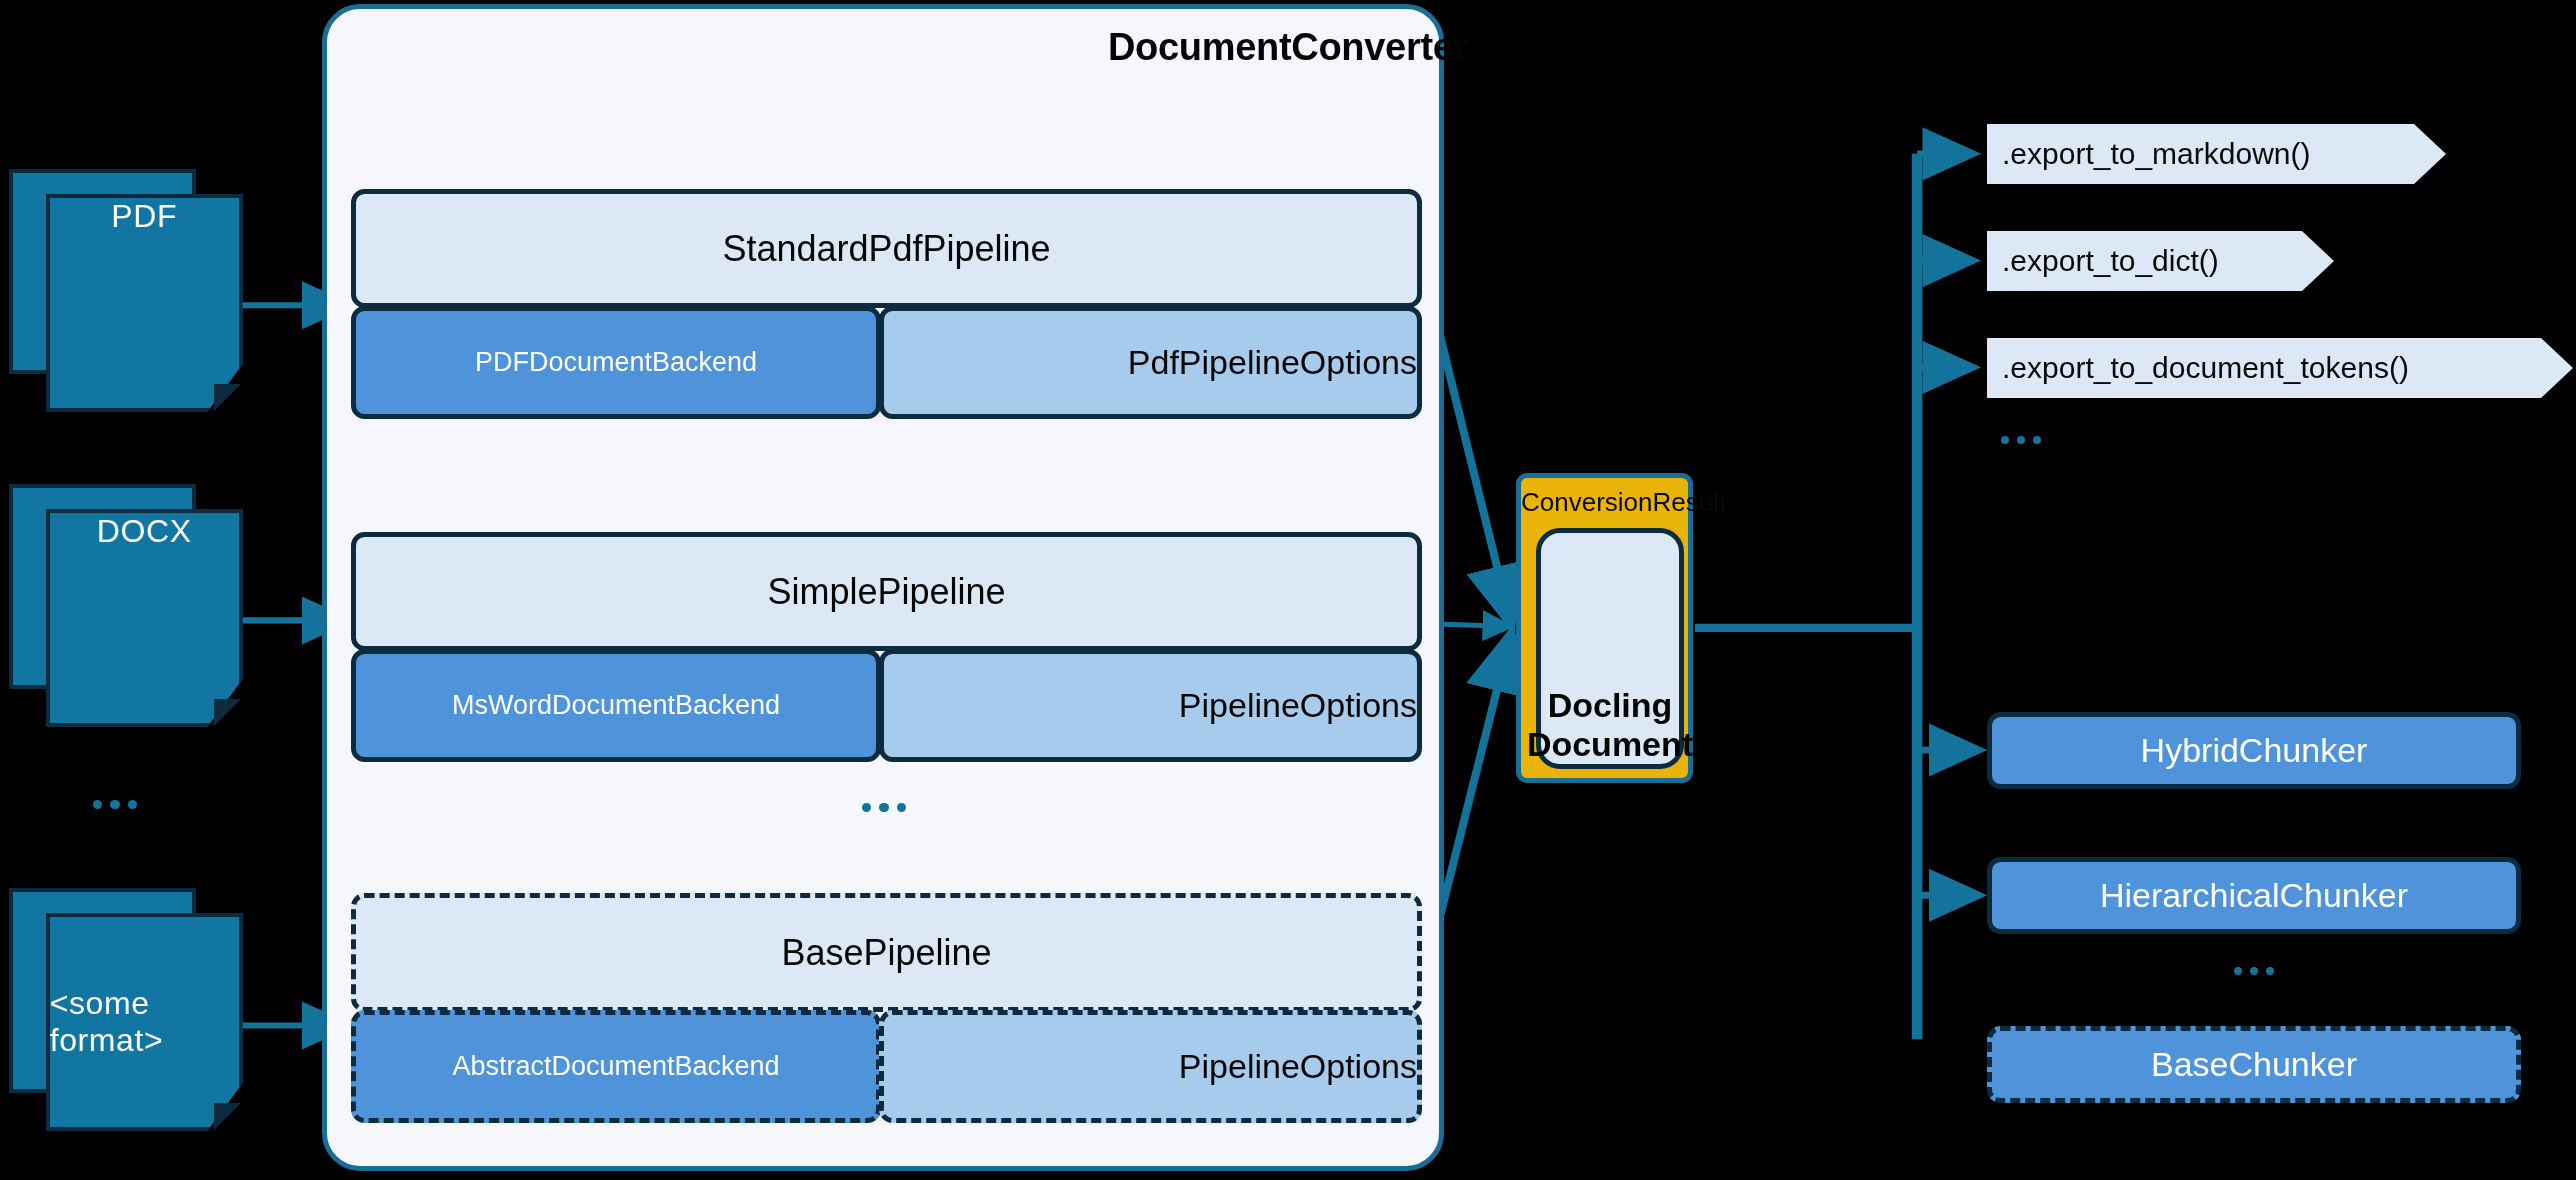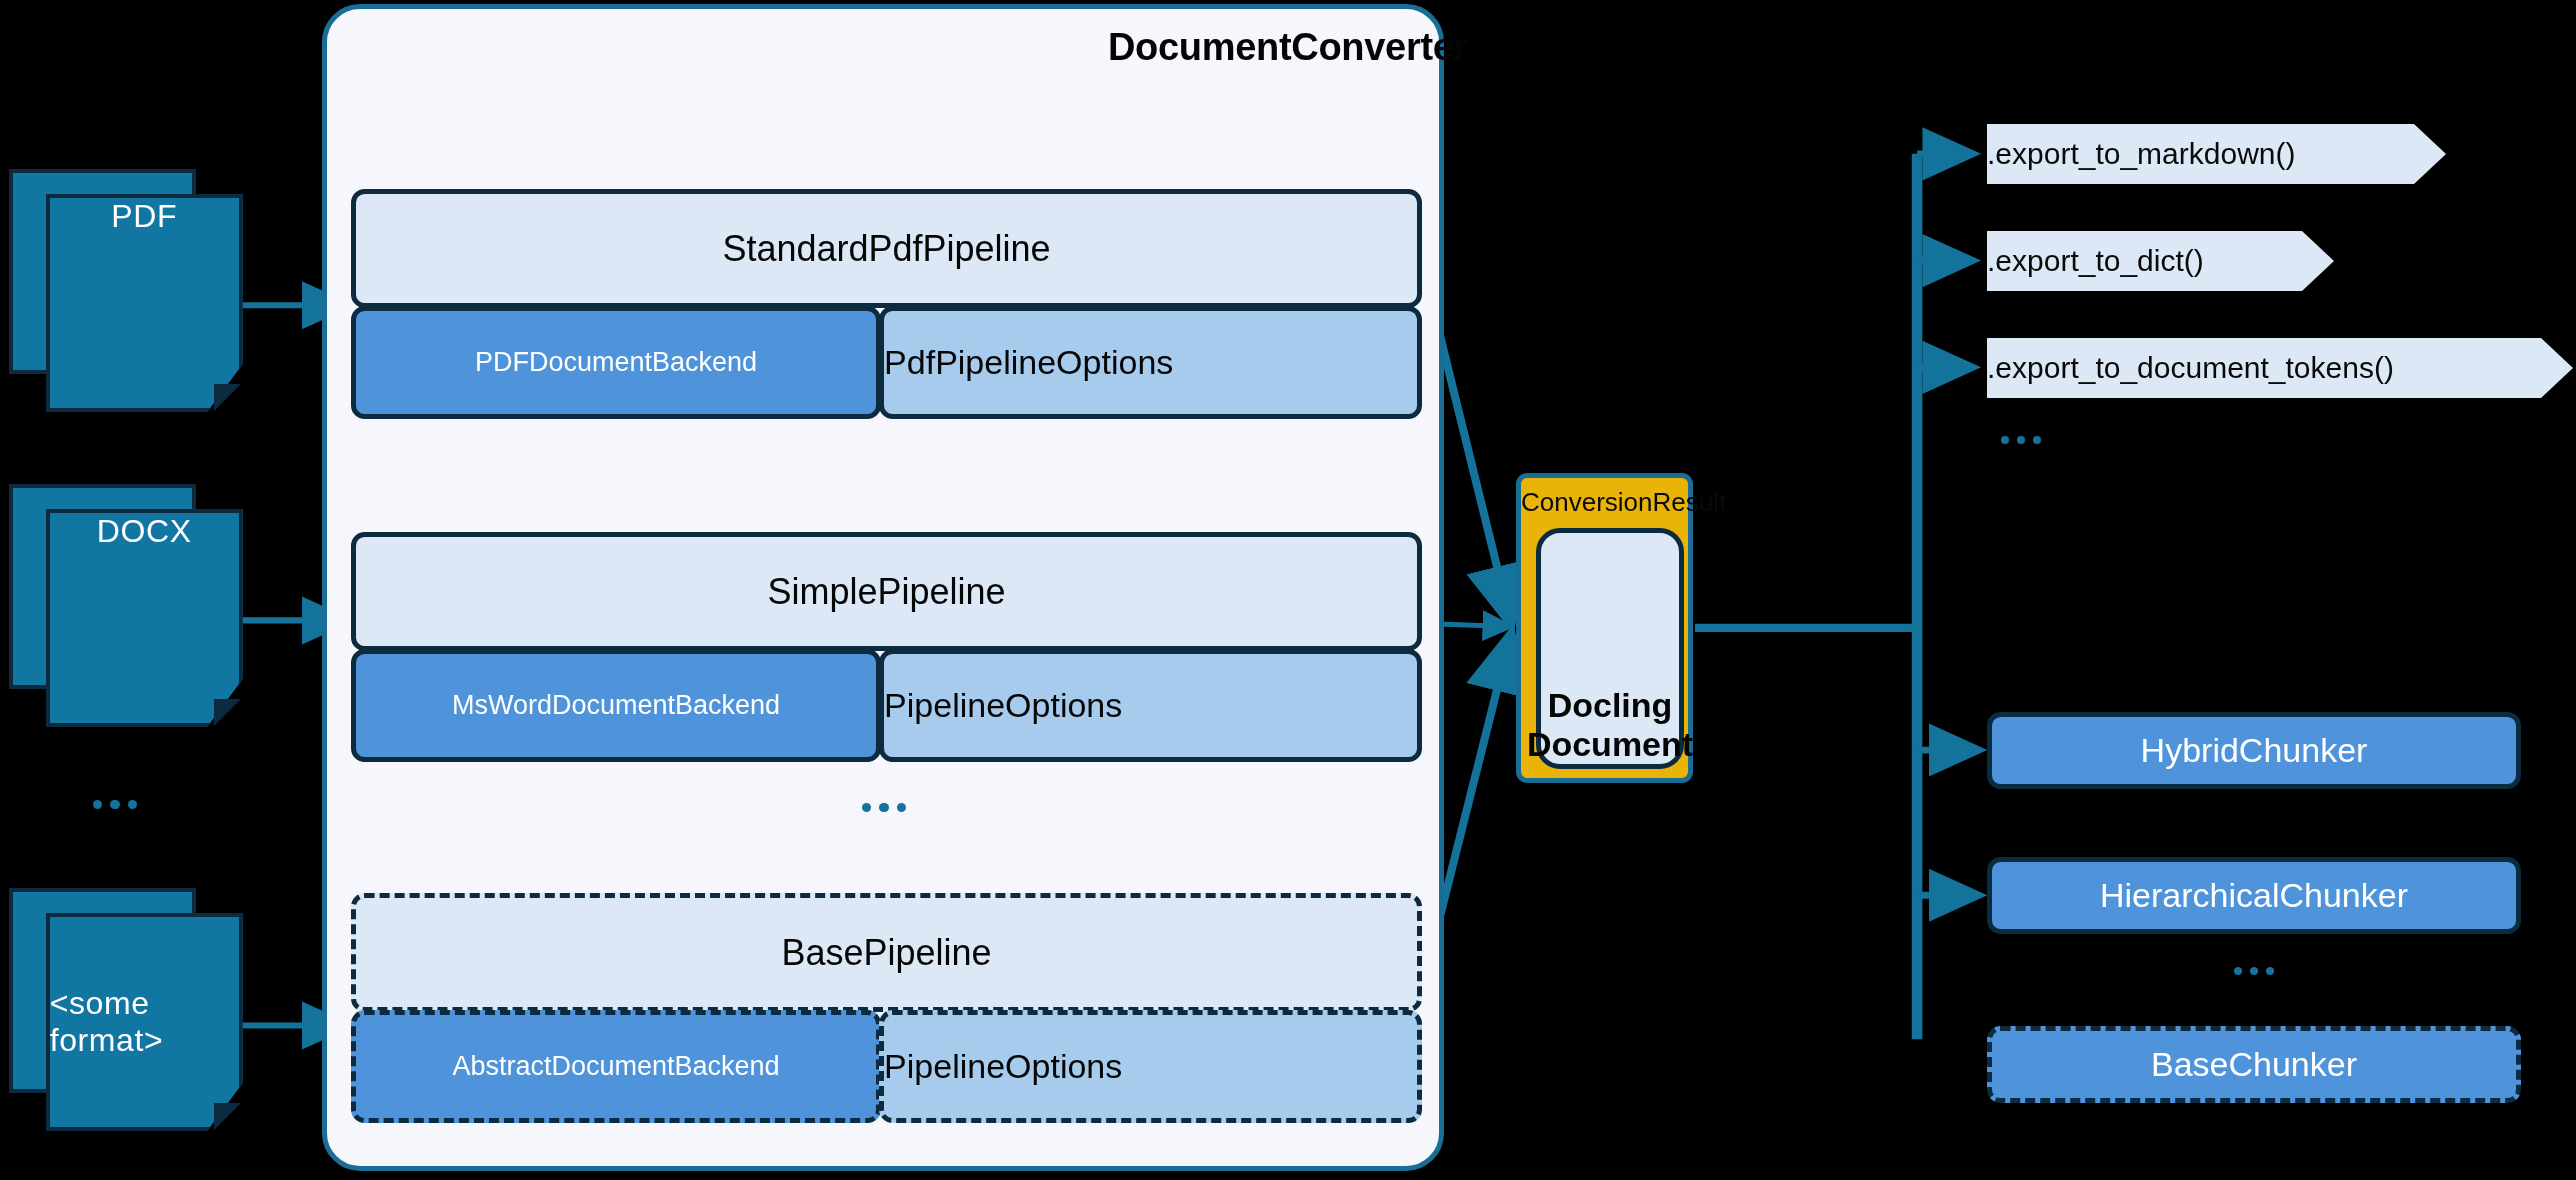--- a/index.html
+++ b/index.html
@@ -146,21 +146,21 @@
   .pipe-options {
     flex: 1;
     height: 113px;
     margin-left: -1.9px;
     background: #a7cbec;
     border: 5px solid #0d2b3e;
     border-radius: 13.6px;
     box-sizing: border-box;
     display: flex;
     align-items: center;
-    justify-content: flex-start;
+    justify-content: flex-end;
     color: #060606;
     font-size: 34px;
   }
   .dashed .pipe-head,
   .dashed .pipe-backend,
   .dashed .pipe-options {
     border-style: dashed;
   }
 
   
@@ -207,20 +207,21 @@
 
   
   .export-chip {
     position: absolute;
     height: 60px;
     background: #dce8f5;
     display: flex;
     align-items: center;
     font-size: 30px;
     color: #0a0a0a;
+    padding-left: 15px;
     box-sizing: border-box;
     white-space: nowrap;
   }
 
   
   .chunker {
     position: absolute;
     left: 1987px;
     width: 534px;
     height: 77px;

